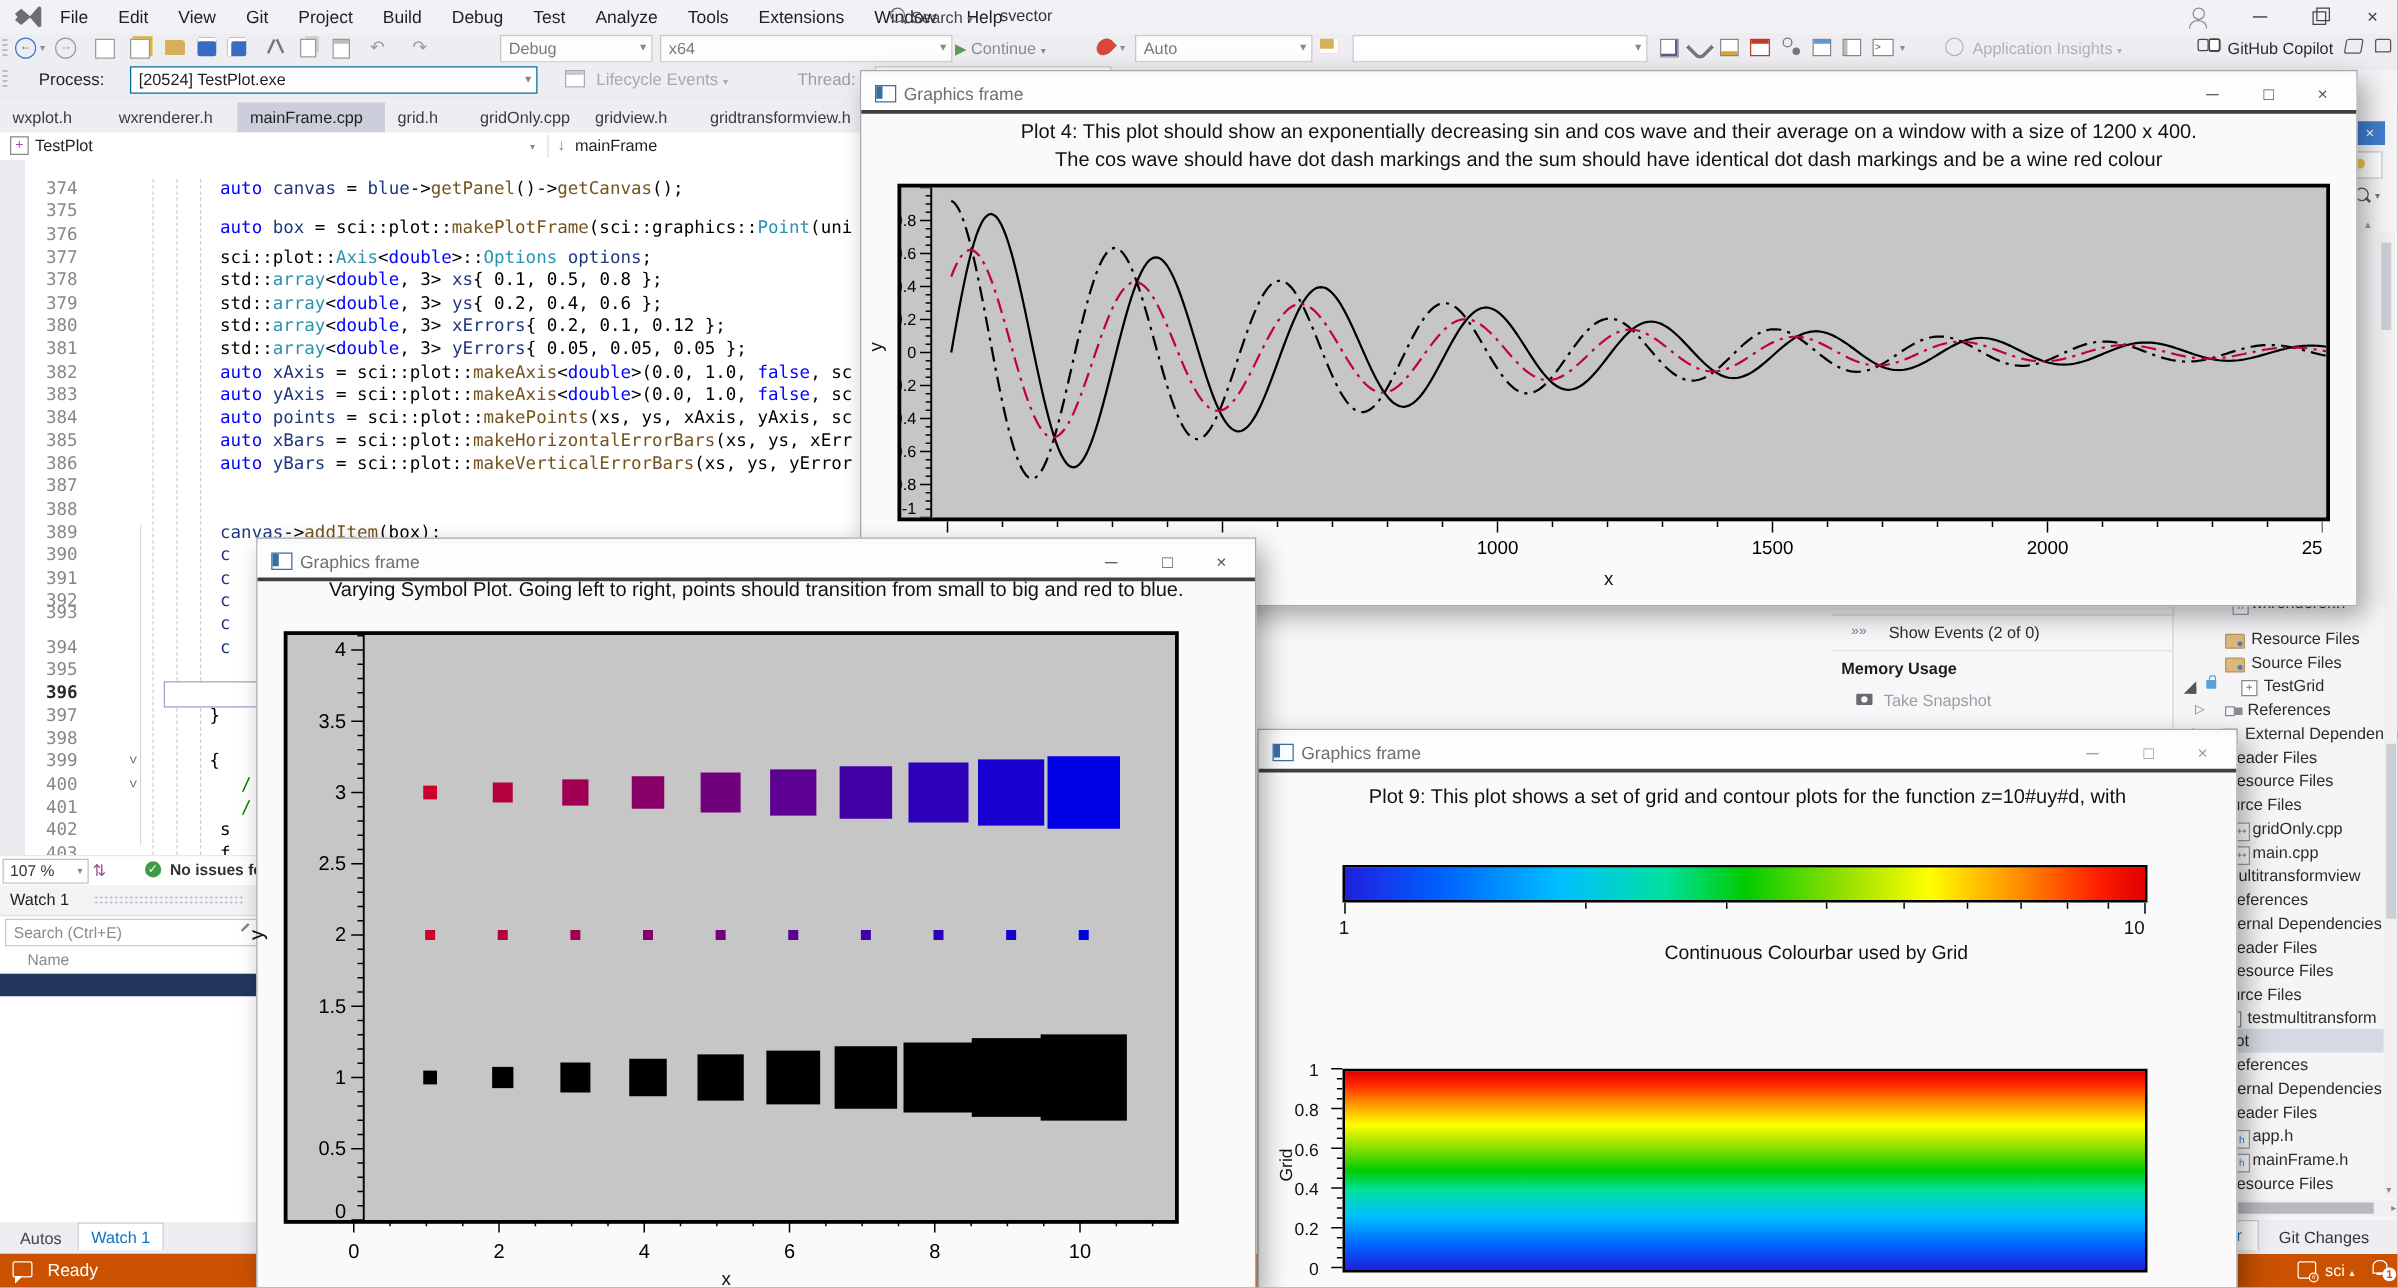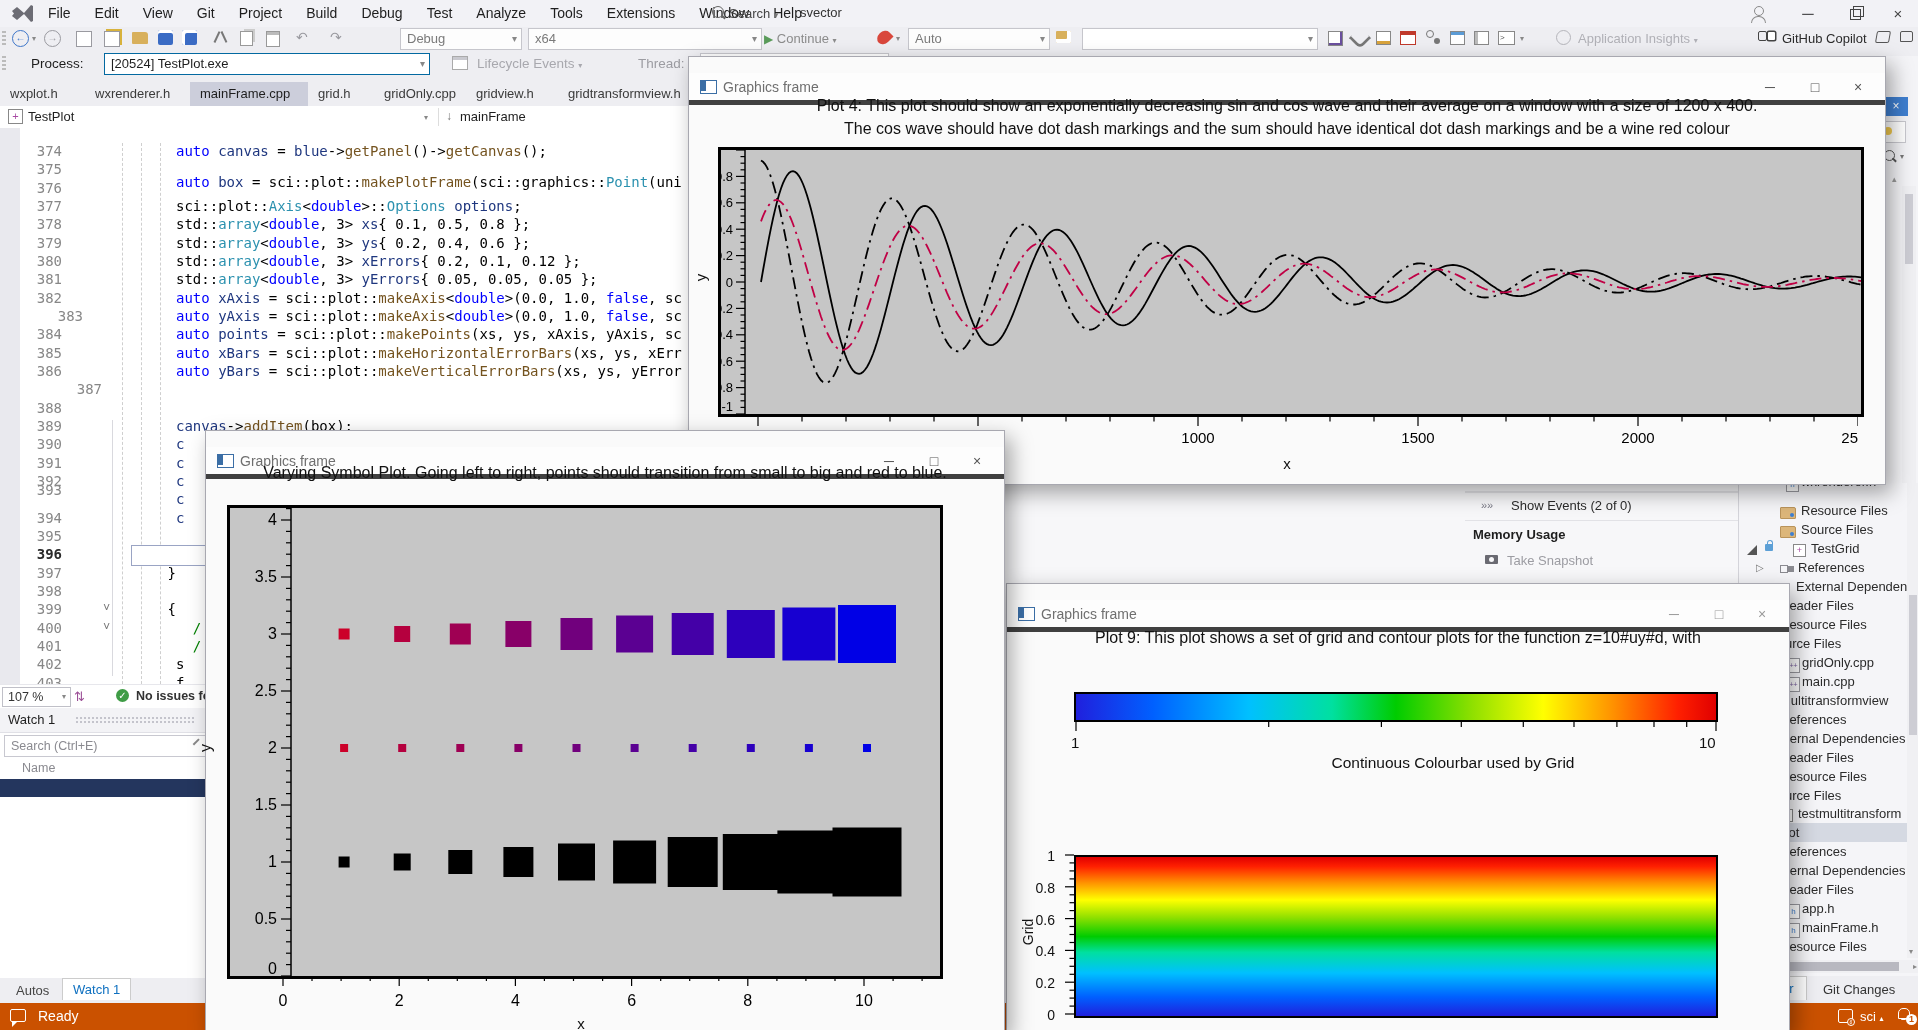--- a/index.html
+++ b/index.html
@@ -9,21 +9,21 @@
   .mono{font-family:"DejaVu Sans Mono","Liberation Mono",monospace;}
   .c-k{color:#0000ff}.c-t{color:#2b91af}.c-f{color:#74531f}.c-v{color:#1f377f}.c-p{color:#000}.c-c{color:#008000}
   .menu-item{padding:0 12px;font-size:14px;color:#1e1e1e;line-height:27px;display:inline-block;}
   .combo{background:#fdfdfd;border:1px solid #c6c6cc;color:#7a7a7a;font-size:13px;line-height:20px;padding:0 6px;position:absolute;height:20px;}
   .combo .car{position:absolute;right:4px;top:0;color:#888;font-size:10px;}
   .doc-tab{position:absolute;top:4px;height:24px;font-size:13px;line-height:24px;color:#3b3b3b;padding:0 10px;}
   .ln{position:absolute;left:20px;width:42px;text-align:right;font-size:14px;color:#878787;}
   .cl{position:absolute;left:117px;white-space:pre;font-size:14px;}
   .guide{position:absolute;width:0;border-left:1px dashed #cfcfcf;}
   .winframe{position:absolute;background:#fafafa;border:1px solid #a8a8b0;box-shadow:6px 8px 20px rgba(0,0,0,.35);}
-  .wtitle{position:absolute;left:0;top:16px;right:0;height:27px;background:#fdfdfd;border-bottom:5px solid #404040;}
+  .wtitle{position:absolute;left:0;top:4px;right:0;height:27px;background:#fdfdfd;border-bottom:3px solid #404040;}
   .wtitle .txt{position:absolute;left:34px;top:6px;font-size:14px;color:#6f6f6f;}
   .wicon{position:absolute;left:11px;top:7px;width:15px;height:12px;border:1px solid #3b6ea5;background:#fff;}
   .wicon:before{content:"";position:absolute;left:0;top:0;width:5px;height:10px;background:#3b6ea5;}
   .wbtn{position:absolute;top:4px;width:30px;height:20px;text-align:center;font-size:14px;color:#555;line-height:20px;}
   .plotbox{position:absolute;background:#c6c6c6;border:3px solid #000;}
   .exp-item{position:absolute;height:19px;font-size:13px;color:#2b2b2b;white-space:nowrap;}
   .fold{position:absolute;left:103px;width:14px;color:#777;font-size:12px;}
   svg text{font-family:"Liberation Sans","DejaVu Sans",sans-serif;}
 </style>
 </head>
@@ -149,29 +149,29 @@
         <div class="ln mono" style="top:88.3px;">378</div>
         <div class="cl mono" style="top:88.3px;"><span class="c-p">       </span><span class="c-p">std::</span><span class="c-t">array</span><span class="c-p">&lt;</span><span class="c-k">double</span><span class="c-p">, 3&gt; </span><span class="c-v">xs</span><span class="c-p">{ 0.1, 0.5, 0.8 };</span></div>
         <div class="ln mono" style="top:106.7px;">379</div>
         <div class="cl mono" style="top:106.7px;"><span class="c-p">       </span><span class="c-p">std::</span><span class="c-t">array</span><span class="c-p">&lt;</span><span class="c-k">double</span><span class="c-p">, 3&gt; </span><span class="c-v">ys</span><span class="c-p">{ 0.2, 0.4, 0.6 };</span></div>
         <div class="ln mono" style="top:125.0px;">380</div>
         <div class="cl mono" style="top:125.0px;"><span class="c-p">       </span><span class="c-p">std::</span><span class="c-t">array</span><span class="c-p">&lt;</span><span class="c-k">double</span><span class="c-p">, 3&gt; </span><span class="c-v">xErrors</span><span class="c-p">{ 0.2, 0.1, 0.12 };</span></div>
         <div class="ln mono" style="top:143.3px;">381</div>
         <div class="cl mono" style="top:143.3px;"><span class="c-p">       </span><span class="c-p">std::</span><span class="c-t">array</span><span class="c-p">&lt;</span><span class="c-k">double</span><span class="c-p">, 3&gt; </span><span class="c-v">yErrors</span><span class="c-p">{ 0.05, 0.05, 0.05 };</span></div>
         <div class="ln mono" style="top:161.7px;">382</div>
         <div class="cl mono" style="top:161.7px;"><span class="c-p">       </span><span class="c-k">auto </span><span class="c-v">xAxis</span><span class="c-p"> = sci::plot::</span><span class="c-f">makeAxis</span><span class="c-p">&lt;</span><span class="c-k">double</span><span class="c-p">&gt;(0.0, 1.0, </span><span class="c-k">false</span><span class="c-p">, sc</span></div>
-        <div class="ln mono" style="top:180.0px;padding-left:21px;">383</div>
+        <div class="ln mono" style="top:180.0px;">383</div>
         <div class="cl mono" style="top:180.0px;"><span class="c-p">       </span><span class="c-k">auto </span><span class="c-v">yAxis</span><span class="c-p"> = sci::plot::</span><span class="c-f">makeAxis</span><span class="c-p">&lt;</span><span class="c-k">double</span><span class="c-p">&gt;(0.0, 1.0, </span><span class="c-k">false</span><span class="c-p">, sc</span></div>
         <div class="ln mono" style="top:198.3px;">384</div>
         <div class="cl mono" style="top:198.3px;"><span class="c-p">       </span><span class="c-k">auto </span><span class="c-v">points</span><span class="c-p"> = sci::plot::</span><span class="c-f">makePoints</span><span class="c-p">(xs, ys, xAxis, yAxis, sc</span></div>
         <div class="ln mono" style="top:216.7px;">385</div>
         <div class="cl mono" style="top:216.7px;"><span class="c-p">       </span><span class="c-k">auto </span><span class="c-v">xBars</span><span class="c-p"> = sci::plot::</span><span class="c-f">makeHorizontalErrorBars</span><span class="c-p">(xs, ys, xErr</span></div>
         <div class="ln mono" style="top:235.0px;">386</div>
         <div class="cl mono" style="top:235.0px;"><span class="c-p">       </span><span class="c-k">auto </span><span class="c-v">yBars</span><span class="c-p"> = sci::plot::</span><span class="c-f">makeVerticalErrorBars</span><span class="c-p">(xs, ys, yError</span></div>
-        <div class="ln mono" style="top:253.3px;padding-left:40px;">387</div>
+        <div class="ln mono" style="top:253.3px;">387</div>
         <div class="cl mono" style="top:253.3px;"><span class="c-p"></span></div>
         <div class="ln mono" style="top:271.7px;">388</div>
         <div class="cl mono" style="top:271.7px;"><span class="c-p"></span></div>
         <div class="ln mono" style="top:290.0px;">389</div>
         <div class="cl mono" style="top:290.0px;"><span class="c-p">       </span><span class="c-v">canvas</span><span class="c-p">-&gt;</span><span class="c-f">addItem</span><span class="c-p">(box);</span></div>
         <div class="ln mono" style="top:308.3px;">390</div>
         <div class="cl mono" style="top:308.3px;"><span class="c-p">       </span><span class="c-v">c</span></div>
         <div class="ln mono" style="top:326.7px;">391</div>
         <div class="cl mono" style="top:326.7px;"><span class="c-p">       </span><span class="c-v">c</span></div>
         <div class="ln mono" style="top:345.0px;">392</div>

